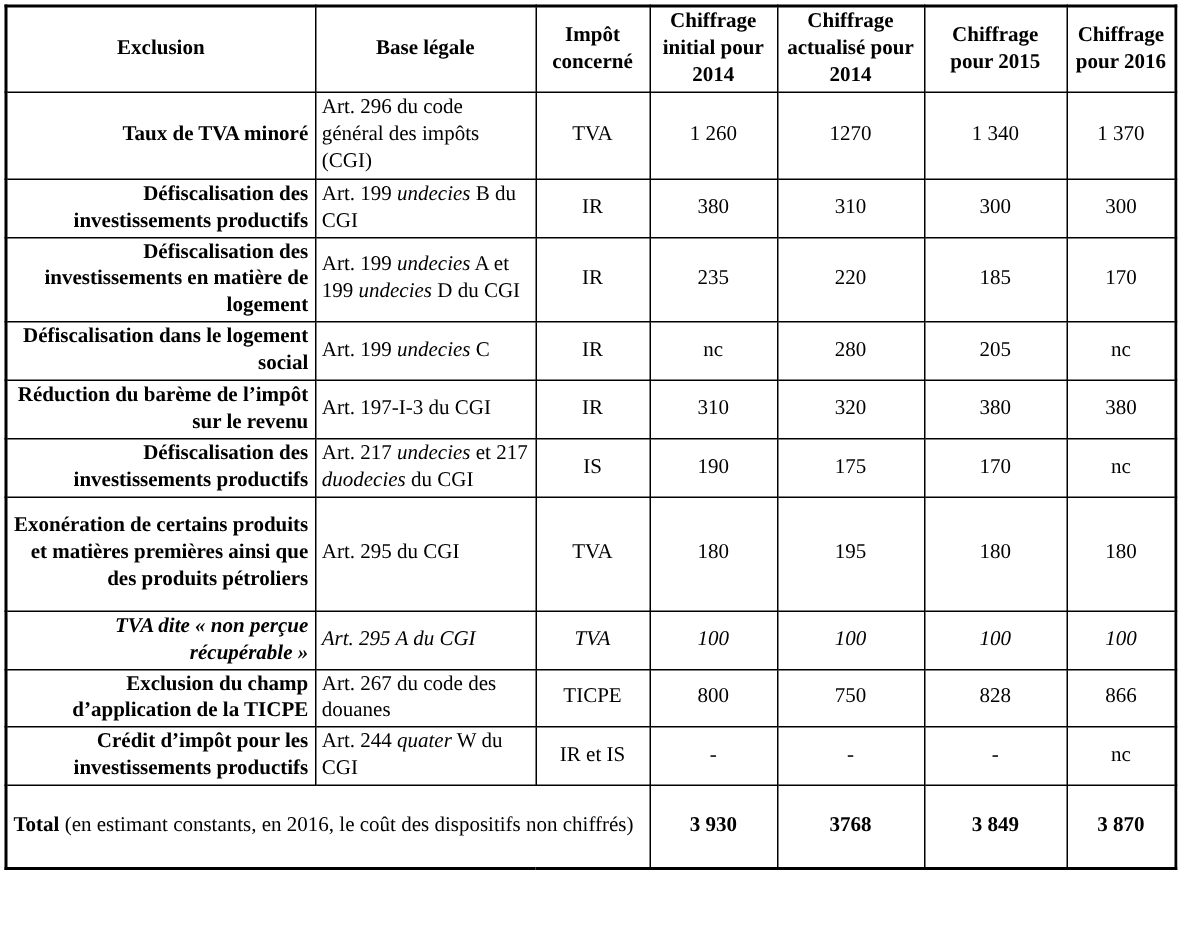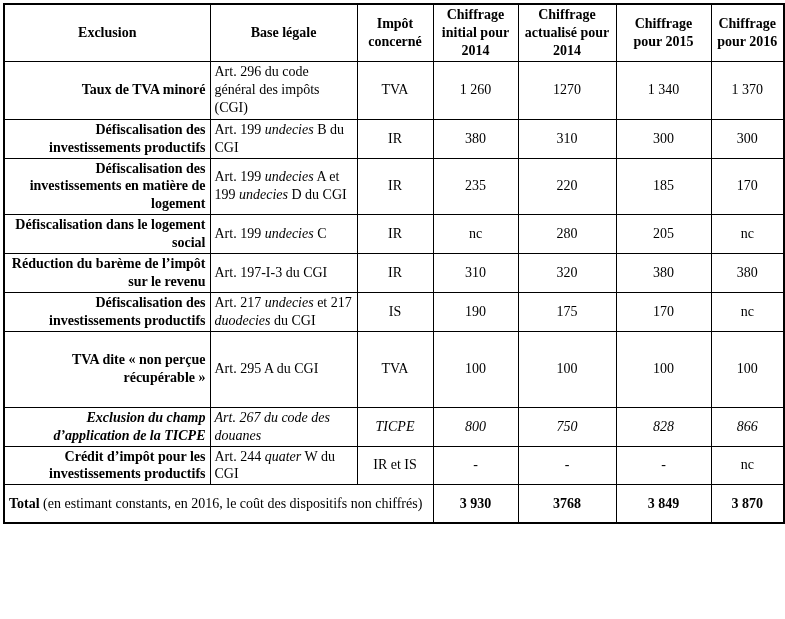--- a/index.html
+++ b/index.html
@@ -133,20 +133,29 @@
       <tr>
         <td class="c-disp">Défiscalisation des investissements productifs</td>
         <td class="c-base"><span>Art. 217 </span><span style="font-style: italic;">undecies</span><span> et 217 </span><span style="font-style: italic;">duodecies</span><span> du CGI</span></td>
         <td class="c-impot">IS</td>
         <td class="c-num">190</td>
         <td class="c-num">175</td>
         <td class="c-num">170</td>
         <td class="c-num">nc</td>
       </tr>
       <tr>
+        <td class="c-disp">Exonération de certains produits et matières premières ainsi que des produits pétroliers</td>
+        <td class="c-base"><span>Art. 295 du CGI</span></td>
+        <td class="c-impot">TVA</td>
+        <td class="c-num">180</td>
+        <td class="c-num">195</td>
+        <td class="c-num">180</td>
+        <td class="c-num">180</td>
+      </tr>
+      <tr>
         <td class="c-disp">TVA dite « non perçue récupérable »</td>
         <td class="c-base"><span>Art. 295 A du CGI</span></td>
         <td class="c-impot">TVA</td>
         <td class="c-num">100</td>
         <td class="c-num">100</td>
         <td class="c-num">100</td>
         <td class="c-num">100</td>
       </tr>
       <tr>
         <td class="c-disp">Exclusion du champ d’application de la TICPE</td>

